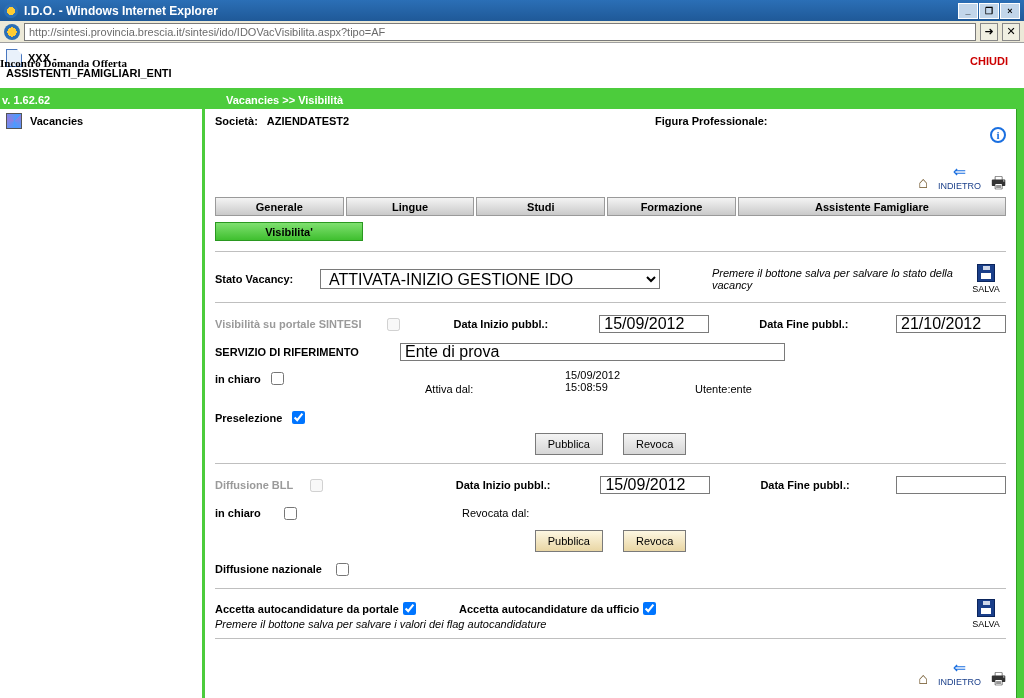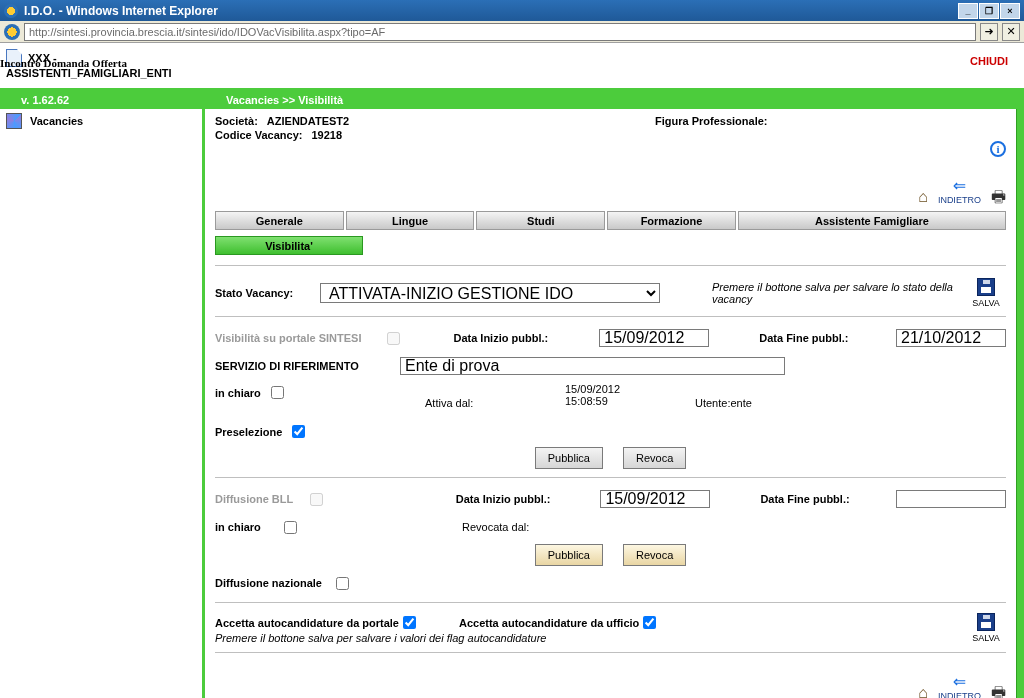--- a/index.html
+++ b/index.html
@@ -114,21 +114,21 @@
 
   .strip {
     display:flex;
     height:18px;
     font-weight:bold;
     color:#fff;
   }
   .strip .ver {
     background:#4ccc3c;
     width:220px;
-    padding-left:21px;
+    padding-left:2px;
     line-height:18px;
   }
   .strip .crumb {
     background:#4ccc3c;
     flex:1;
     padding-left:6px;
     line-height:18px;
   }
 
   
@@ -294,22 +294,20 @@
       <span>Vacancies</span>
     </div>
   </div>
 
   <div class="content">
 
     <div class="top-info">
       <div class="col1">
         <div><span class="lbl">Società:</span>
           <span style="font-weight:bold;margin-left:6px">AZIENDATEST2</span></div>
-        <div style="margin-top:2px"><span class="lbl">Codice Vacancy:</span>
-          <span style="font-weight:bold;margin-left:6px">19218</span></div>
       </div>
       <div class="col2">
         <span class="lbl">Figura Professionale:</span>
       </div>
     </div>
 
     <div style="display:flex;">
       <div style="flex:1"></div>
       <div class="info-ico">i</div>
     </div>

